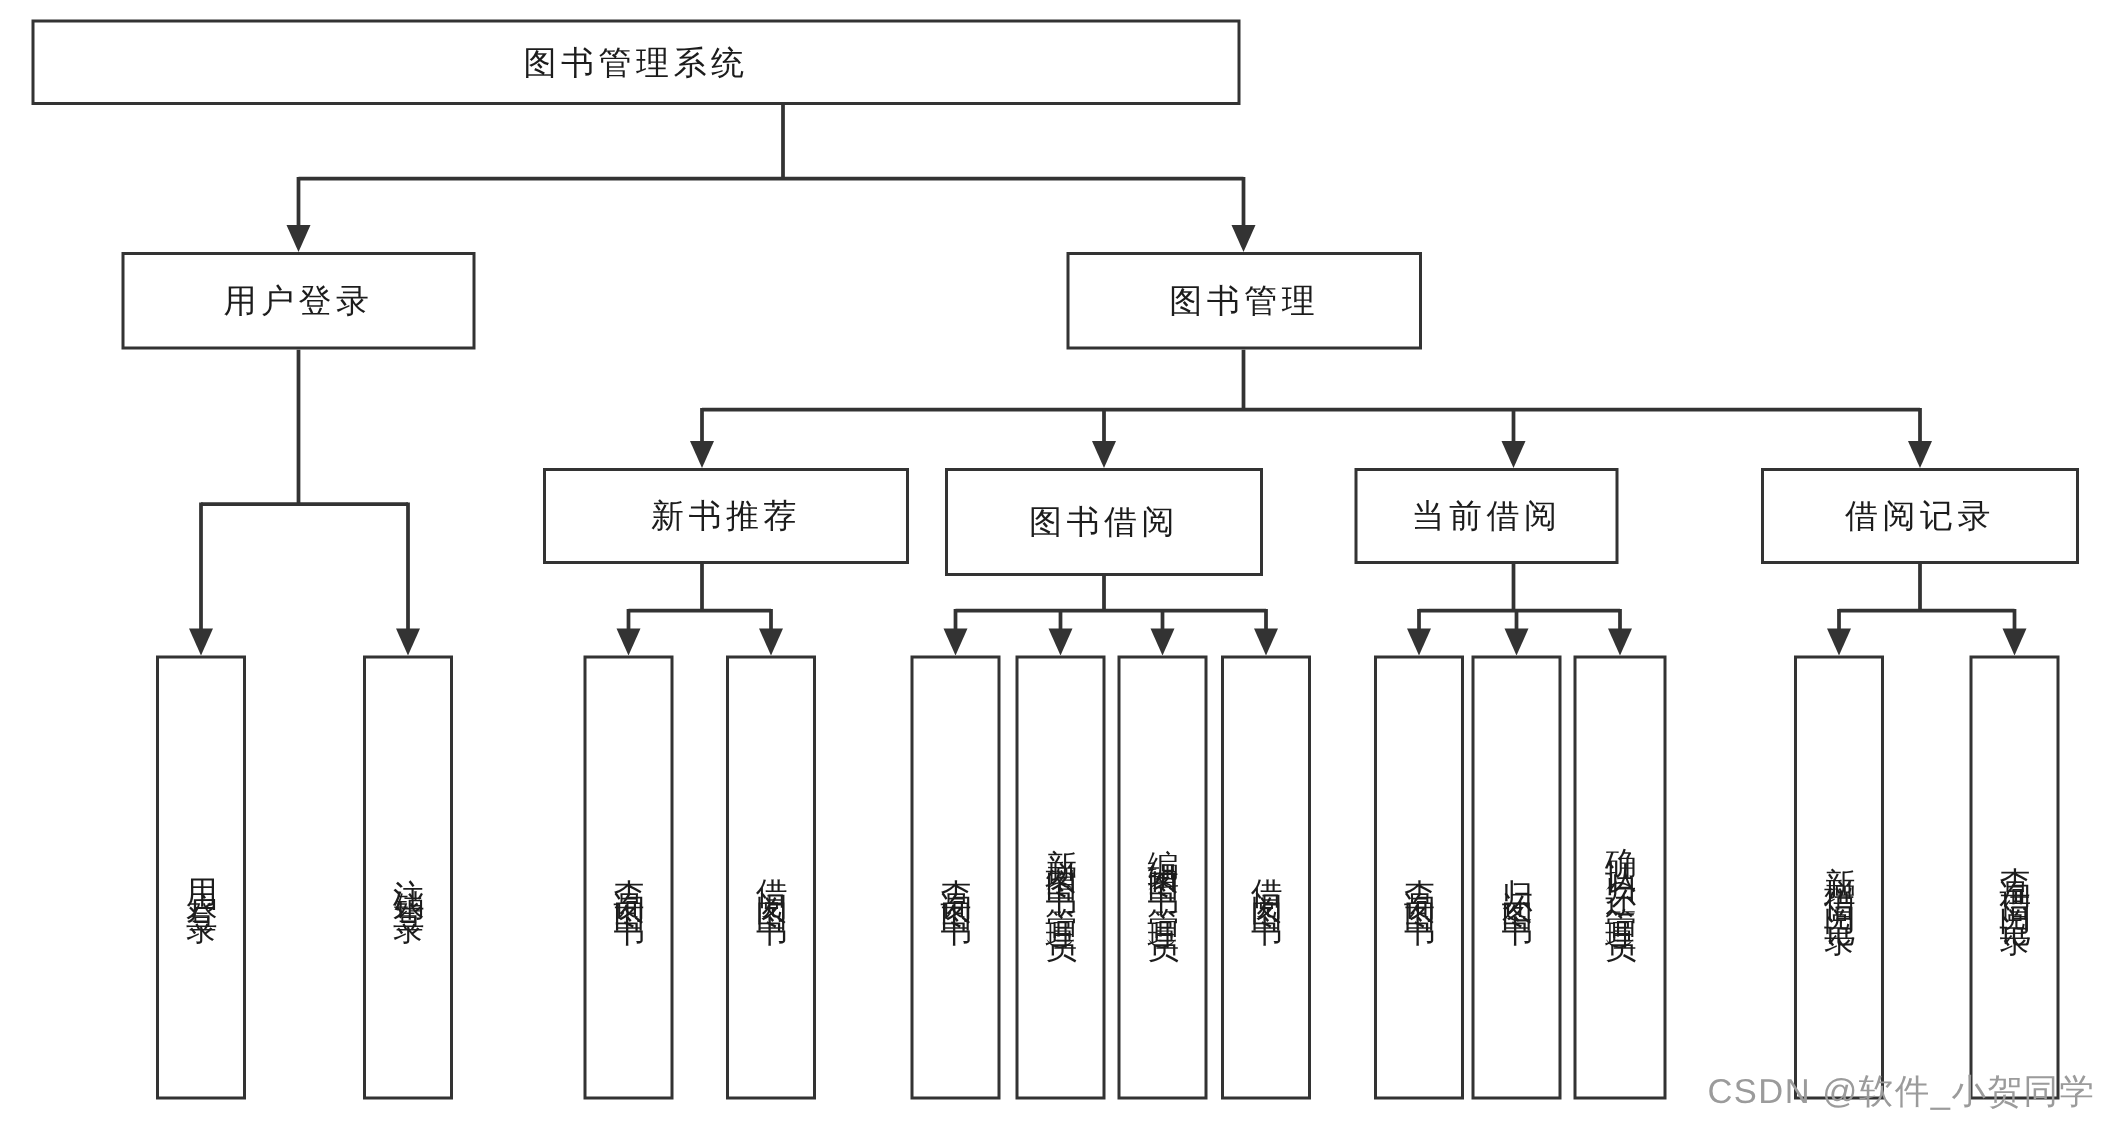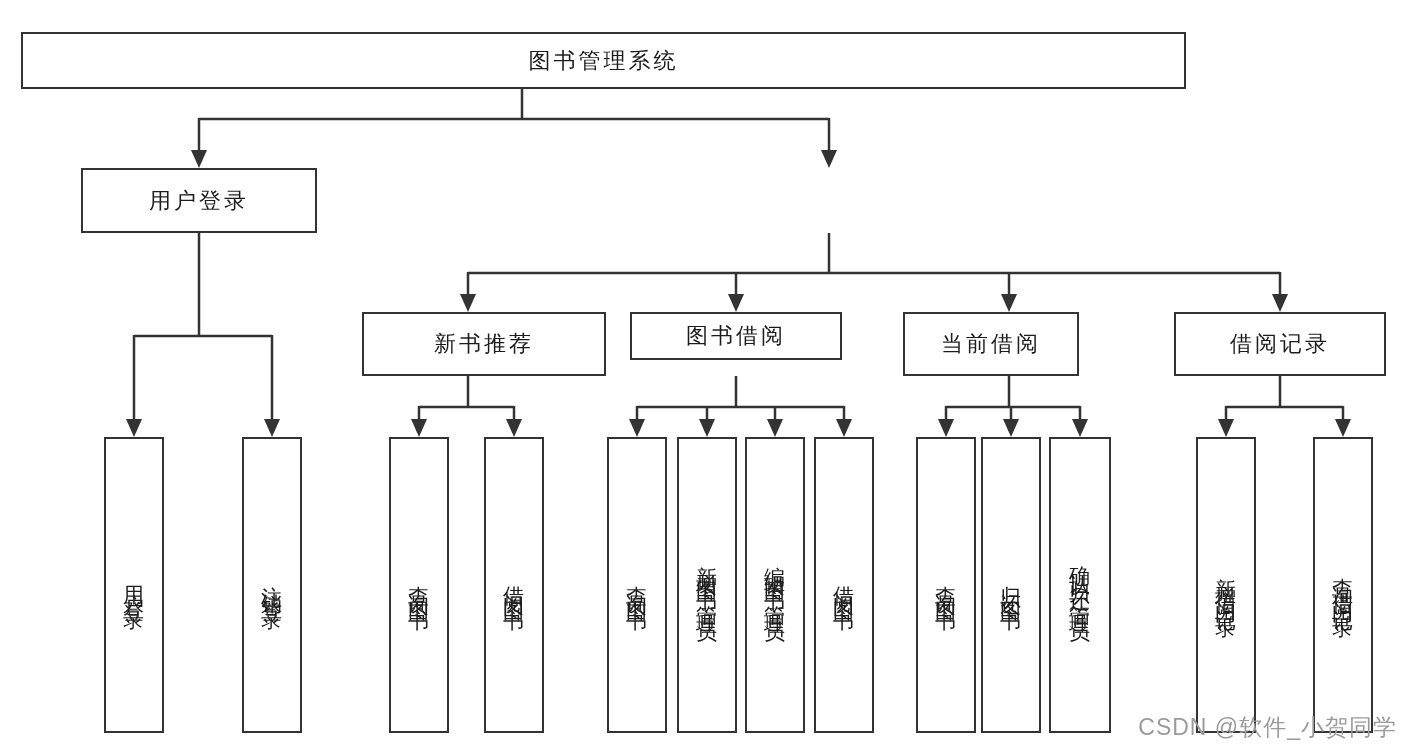--- a/index.html
+++ b/index.html
@@ -129,26 +129,27 @@
       <polygon points="767,419 783,419 775,437"></polygon>
       <polygon points="836,419 852,419 844,437"></polygon>
       <polygon points="938,419 954,419 946,437"></polygon>
       <polygon points="1003,419 1019,419 1011,437"></polygon>
       <polygon points="1072,419 1088,419 1080,437"></polygon>
       <polygon points="1218,419 1234,419 1226,437"></polygon>
       <polygon points="1335,419 1351,419 1343,437"></polygon>
     </g>
   </svg>
 
-  <div class="hbox" style="left:21px; top:13px; width:1165px; height:57px;margin-top:19px;">图书管理系统</div>
+  <div class="hbox" style="left:21px; top:13px; width:806px; height:57px;">图书管理系统</div>
 
   <div class="hbox" style="left:81px; top:168px; width:236px; height:65px;">用户登录</div>
+  <div class="hbox" style="left:711px; top:168px; width:237px; height:65px;">图书管理</div>
 
   <div class="hbox" style="left:362px; top:312px; width:244px; height:64px;">新书推荐</div>
-  <div class="hbox" style="left:630px; top:312px; width:212px; height:48px;">图书借阅</div>
+  <div class="hbox" style="left:630px; top:312px; width:212px; height:72px;">图书借阅</div>
   <div class="hbox" style="left:903px; top:312px; width:176px; height:64px;">当前借阅</div>
   <div class="hbox" style="left:1174px; top:312px; width:212px; height:64px;">借阅记录</div>
 
   <div class="vbox" style="left:104px; top:437px; width:60px; height:296px;">
     <span>用户登录</span>
     </div>
   <div class="vbox" style="left:242px; top:437px; width:60px; height:296px;">
     <span>注销登录</span>
     </div>
 

